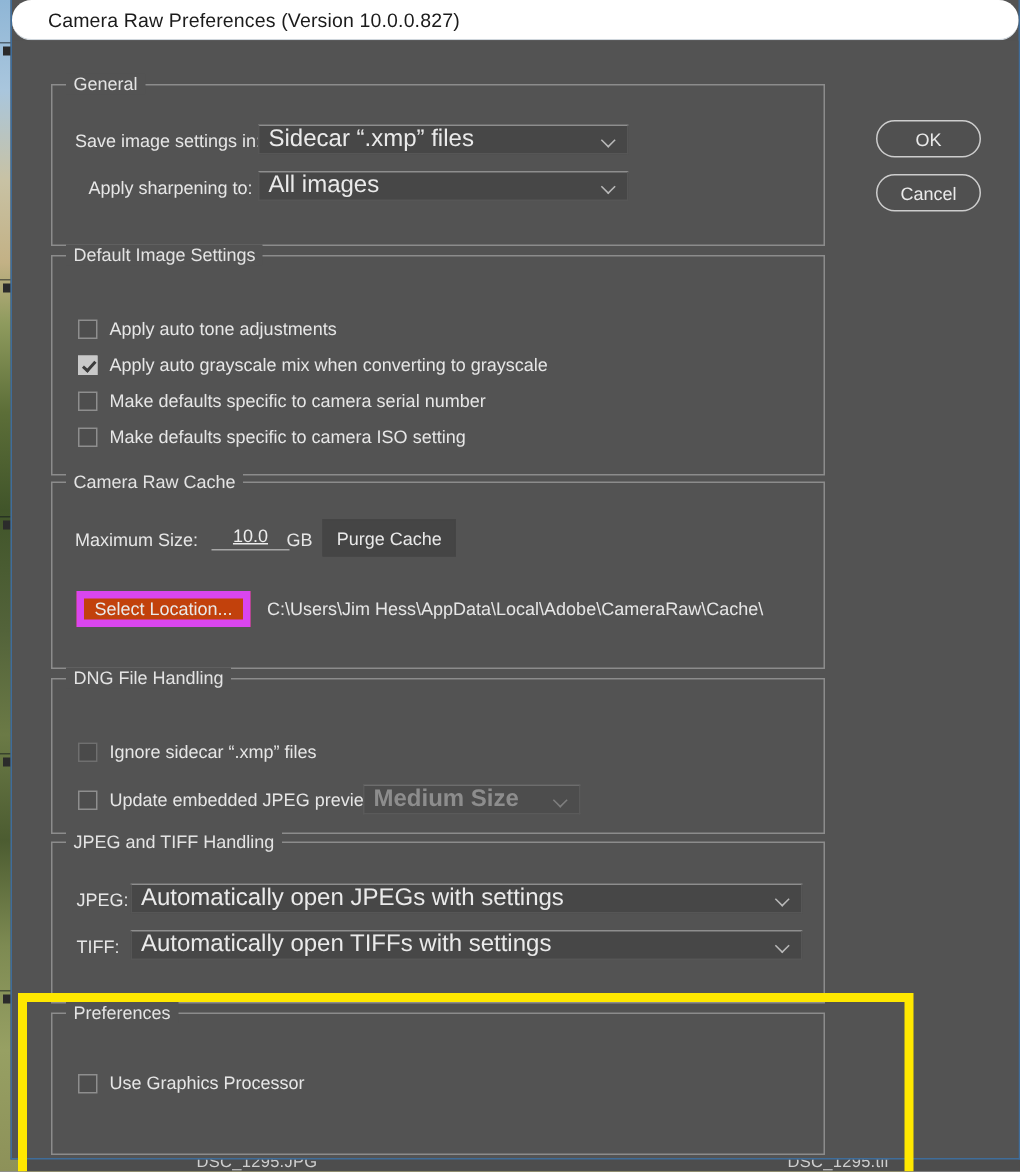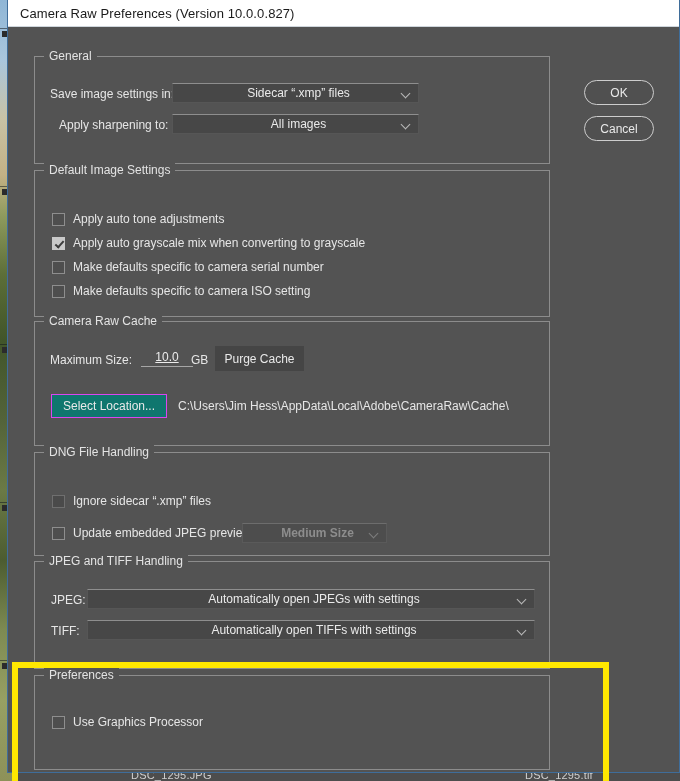--- a/index.html
+++ b/index.html
@@ -88,22 +88,23 @@
     box-sizing: border-box;
     background: #535353;
   }
 
   #titlebar {
     height: 27px;
     background: #ffffff;
     border-bottom: 1px solid #cfd6dc;
     display: flex;
     align-items: center;
-    padding-left: 12px;
-    box-sizing: border-box;
+    padding-left: 24px;
+    box-sizing: border-box;
+    border-radius: 13px;
   }
   #titlebar .title-text {
     font-size: 13px;
     color: #1b1b1b;
     letter-spacing: .1px;
   }
 
   #dialog-body {
     position: relative;
     height: 745px;
@@ -148,24 +149,23 @@
   .combo {
     position: absolute;
     box-sizing: border-box;
     height: 20px;
     background: #474747;
     border: 1px solid #565656;
     border-top-color: #8e8e8e;
     display: flex;
     align-items: center;
     padding-left: 6px;
-    font-size: 12px;
+    font-size: 16px;
     color: #eaeaea;
     white-space: nowrap;
-    justify-content: center;
   }
   .combo .chev {
     position: absolute;
     right: 7px;
     top: 50%;
     margin-top: -3px;
     width: 9px; height: 6px;
   }
   .combo .chev:before {
     content: "";
@@ -239,22 +239,22 @@
     font-size: 12px;
     color: #e9e9e9;
     white-space: nowrap;
     cursor: default;
   }
   .btn.flat {
     background: #454545;
     border: 1px solid #454545;
   }
   .btn.outline {
-    background: #0f766e;
-    border: 1px solid #d946ef;
+    background: #c2410c;
+    border: 5px solid #d946ef;
   }
   .btn.pill {
     background: #505050;
     border: 1px solid #cdcdcd;
     border-radius: 13px;
   }
 
   
   .numfield {
     position: absolute;

